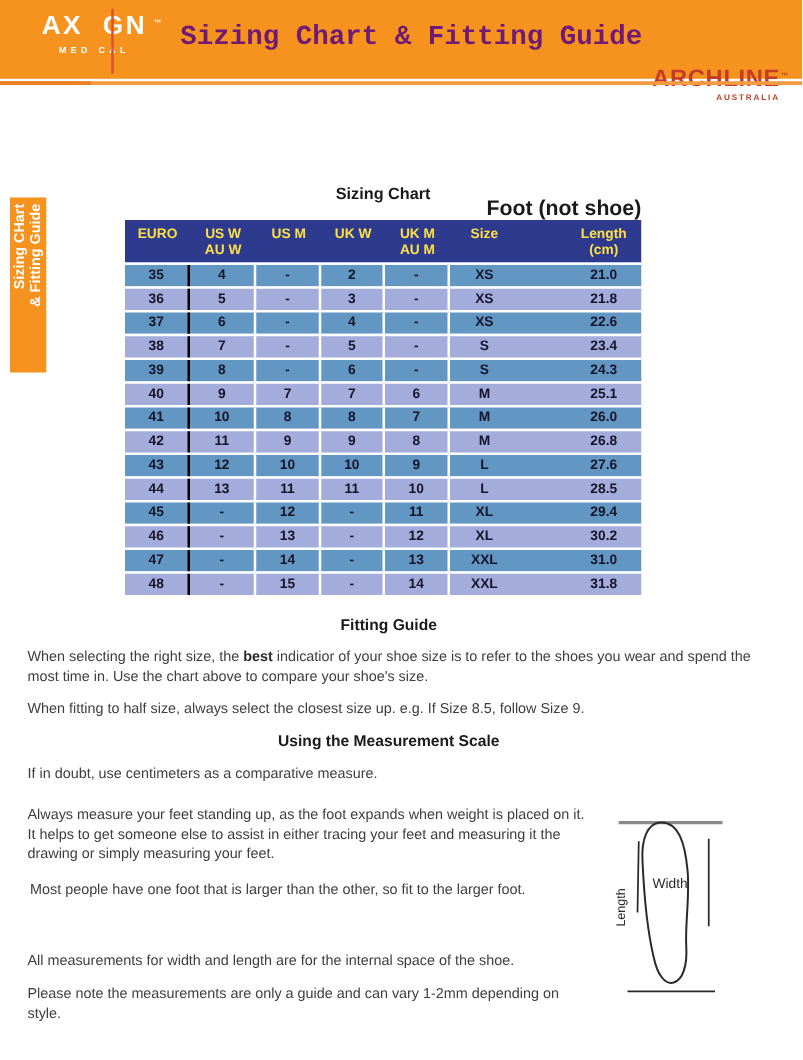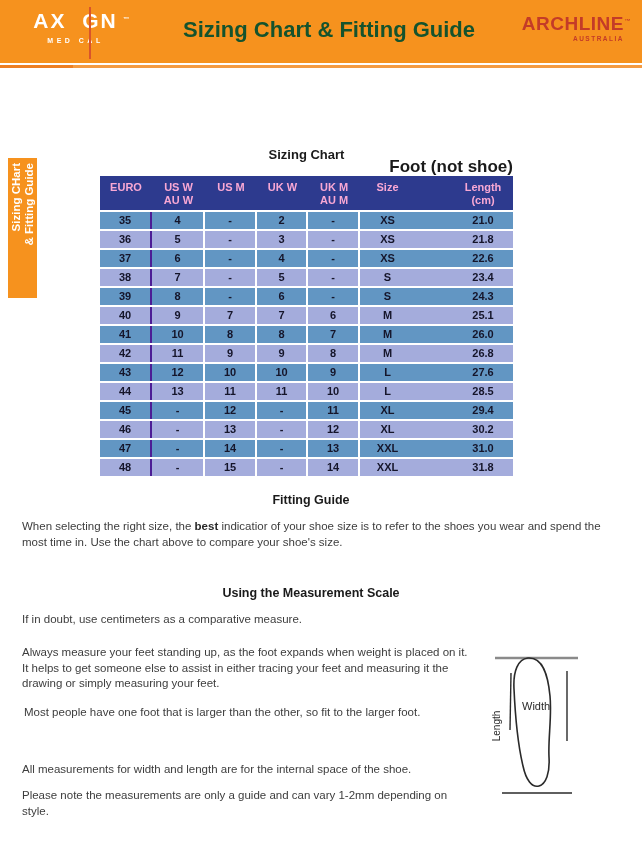--- a/index.html
+++ b/index.html
@@ -12,47 +12,47 @@
   .page{position:relative;width:642px;height:848px;background:#fff;overflow:hidden;padding-left:16px;}
 
   
   .banner{position:absolute;left:0;top:0;width:642px;height:63px;background:var(--orange);}
   .axign{position:absolute;left:28px;top:9px;width:95px;color:#fff;text-align:center;}
   .axign-word{font-size:21px;font-weight:bold;letter-spacing:2px;line-height:24px;}
   .axign-sub{font-size:7px;font-weight:bold;letter-spacing:3.5px;line-height:10px;margin-top:3px;}
   .axign-line{position:absolute;left:61px;top:-2px;width:2px;height:52px;background:var(--redline);}
   .axign-tm{position:absolute;right:-8px;top:-2px;font-size:6px;font-weight:bold;}
   .banner-title{position:absolute;left:329px;top:17px;transform:translateX(-50%);
-    font-size:22px;font-weight:bold;color:#14532d;white-space:nowrap;}
+    font-size:22px;font-weight:bold;color:#701a75;white-space:nowrap;font-family:Liberation Mono, monospace;}
   .archline{position:absolute;right:18px;top:14px;color:var(--red);text-align:right;}
-  .archline-word{font-size:19px;font-weight:bold;letter-spacing:0.5px;line-height:20px;position:relative;}
+  .archline-word{font-size:19px;font-weight:bold;letter-spacing:0.5px;line-height:20px;position:relative;margin-top:40px;}
   .archline-tm{position:absolute;right:-7px;top:-3px;font-size:6px;}
   .archline-sub{font-size:6.5px;font-weight:bold;letter-spacing:1.5px;line-height:8px;margin-top:1px;}
   .banner-rule{position:absolute;left:0;top:65px;width:642px;height:3px;background:#F49B42;}
   .banner-rule-dark{position:absolute;left:0;top:0;width:73px;height:3px;background:#ED7F23;}
 
   
   .side-tab{position:absolute;left:8px;top:158px;width:29px;height:140px;background:var(--orange);}
   .side-tab-inner{position:absolute;left:0;top:140px;width:140px;height:29px;
     transform:rotate(-90deg);transform-origin:top left;
     color:#fff;font-weight:bold;font-size:11.5px;line-height:13px;
     text-align:right;padding-right:5px;padding-top:2px;white-space:nowrap;}
 
   
   .chart-title{position:absolute;left:100px;top:147px;width:413px;text-align:center;
     font-size:13px;font-weight:bold;color:#1a1a1a;}
   .chart-note{position:absolute;right:129px;top:157px;font-size:17px;font-weight:bold;color:#1a1a1a;}
   .stable{position:absolute;left:100px;top:176px;width:413px;}
-  .thead{display:flex;background:var(--navy);height:34px;color:#f9a8d4;}
+  .thead{display:flex;background:var(--navy);height:34px;color:#fde047;}
   .hcell{font-size:11px;font-weight:bold;text-align:center;padding-top:5px;line-height:13px;}
   .trow{display:flex;height:19px;border-top:2px solid #fff;}
   .trow:nth-child(odd){background:var(--row-a);}
   .trow:nth-child(even){background:var(--row-b);}
   .cell{font-size:11px;font-weight:bold;color:var(--ink);text-align:center;line-height:17px;}
-  .c0{width:52px;border-right:2px solid #4c1d95;}
+  .c0{width:52px;border-right:2px solid #000000;}
   .c1{width:53px;border-right:2px solid #fff;}
   .c2{width:52px;border-right:2px solid #fff;}
   .c3{width:51px;border-right:2px solid #fff;}
   .c4{width:52px;border-right:2px solid #fff;}
   .c5{width:55px;}
   .c6{width:98px;padding-left:38px;}
   .thead .c0,.thead .c1,.thead .c2,.thead .c3,.thead .c4{border-right:none;}
 
   
   .h2{position:absolute;left:0;width:622px;text-align:center;font-size:12.5px;font-weight:bold;color:#1a1a1a;}
@@ -249,20 +249,21 @@
           <div class="cell c3">-</div>
           <div class="cell c4">14</div>
           <div class="cell c5">XXL</div>
           <div class="cell c6">31.8</div>
         </div>
       </div>
   </div>
 
   <div class="h2" style="top:493px;">Fitting Guide</div>
   <div class="para" style="left:22px;top:519px;width:592px;"><span>When selecting the right size, the </span><b>best</b><span> indicatior of your shoe size is to refer to the shoes you wear and spend the most time in. Use the chart above to compare your shoe's size.</span></div>
+  <div class="para" style="left:22px;top:560px;width:600px;">When fitting to half size, always select the closest size up. e.g. If Size 8.5, follow Size 9.</div>
 
   <div class="h2" style="top:586px;">Using the Measurement Scale</div>
   <div class="para" style="left:22px;top:612px;width:600px;">If in doubt, use centimeters as a comparative measure.</div>
   <div class="para" style="left:24px;top:705px;width:460px;">Most people have one foot that is larger than the other, so fit to the larger foot.</div>
   <div class="para" style="left:22px;top:645px;width:452px;">Always measure your feet standing up, as the foot expands when weight is placed on it. It helps to get someone else to assist in either tracing your feet and measuring it the drawing or simply measuring your feet.</div>
   <div class="para" style="left:22px;top:762px;width:470px;">All measurements for width and length are for the internal space of the shoe.</div>
   <div class="para" style="left:22px;top:788px;width:445px;">Please note the measurements are only a guide and can vary 1-2mm depending on style.</div>
 
   <svg class="foot-diagram" viewBox="0 0 100 152" xmlns="http://www.w3.org/2000/svg">
     <line x1="5" y1="10" x2="88" y2="10" stroke="#8a8a8a" stroke-width="2.6"></line>

